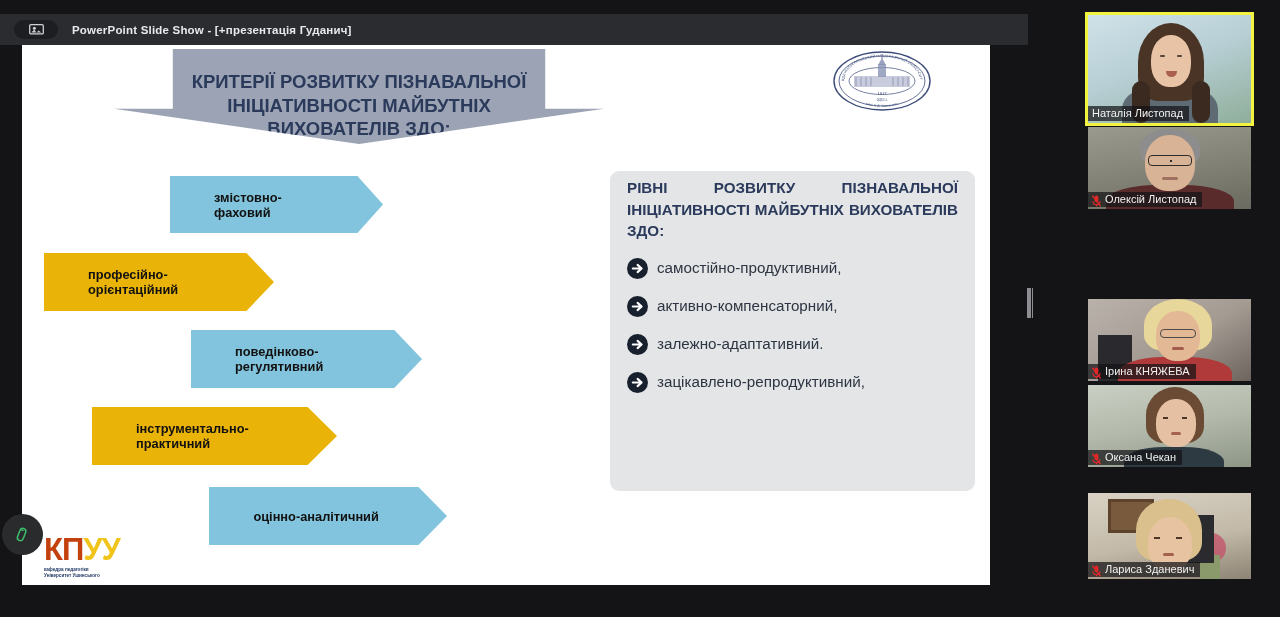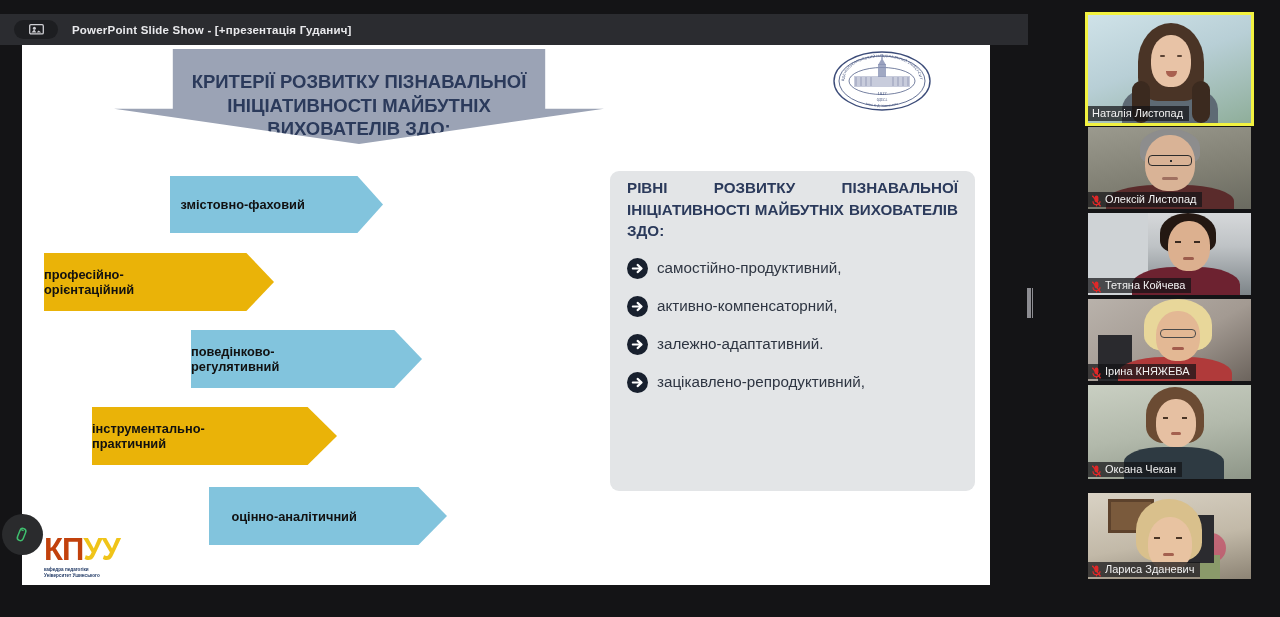--- a/index.html
+++ b/index.html
@@ -60,20 +60,21 @@
   
   #emblem { position: absolute; right: 58px; top: 5px; width: 100px; height: 62px; }
 
   
   .flow {
     position: absolute;
     display: flex; align-items: center; justify-content: center;
     color: #111; font-size: 12.8px; font-weight: bold;
     clip-path: polygon(0 0, 88% 0, 100% 50%, 88% 100%, 0 100%);
     padding-right: 7%;
+    padding-left: 44px;
   }
   .flow.blue { background: #82C4DD; }
   .flow.gray { background: #eab308; }
 
   
   #info-panel {
     position: absolute; left: 588px; top: 126px;
     width: 365px; height: 320px;
     background: #E3E5E7; border-radius: 9px;
     padding: 6px 17px 0 17px;
@@ -306,44 +307,20 @@
             <rect x="2.6" y="0.6" width="3.8" height="6.6" rx="1.9" fill="#E02828"></rect>
             <path d="M1 6.2 a3.5 3.5 0 0 0 7 0" fill="none" stroke="#E02828" stroke-width="1.2"></path>
             <path d="M4.5 9.4 v2" stroke="#E02828" stroke-width="1.2"></path>
             <path d="M0.4 0.6 L8.6 11.4" stroke="#E02828" stroke-width="1.4"></path>
           </svg>
         </span>
         <span class="nm">Олексій Листопад</span>
       </div>
     </div>
 
-    <div class="tile" style="top:213px; left:2px; width:163px; height:82px;">
-      <div class="vid" style="background:linear-gradient(180deg,#d6d8da 0%,#bfc3c6 40%,#7d8488 100%);">
-        <div class="scene">
-          <div style="position:absolute; left:0; top:0; width:60px; height:82px; background:#cfd3d6;"></div>
-          <div class="body" style="left:44px; top:54px; width:108px; height:44px; background:#6d2230;"></div>
-          <div class="hair" style="left:72px; top:0px; width:56px; height:40px; background:#241812;"></div>
-          <div class="head" style="left:80px; top:8px; width:42px; height:50px; background:#dcb08f;"></div>
-          <div style="position:absolute; left:87px; top:28px; width:6px; height:2px; background:#3a2a20;"></div>
-          <div style="position:absolute; left:106px; top:28px; width:6px; height:2px; background:#3a2a20;"></div>
-          <div style="position:absolute; left:95px; top:44px; width:11px; height:3px; background:#9c5c4c; border-radius:2px;"></div>
-        </div>
-      </div>
-      <div class="namebar">
-        <span class="mic">
-          <svg width="9" height="12" viewBox="0 0 9 12">
-            <rect x="2.6" y="0.6" width="3.8" height="6.6" rx="1.9" fill="#E02828"></rect>
-            <path d="M1 6.2 a3.5 3.5 0 0 0 7 0" fill="none" stroke="#E02828" stroke-width="1.2"></path>
-            <path d="M4.5 9.4 v2" stroke="#E02828" stroke-width="1.2"></path>
-            <path d="M0.4 0.6 L8.6 11.4" stroke="#E02828" stroke-width="1.4"></path>
-          </svg>
-        </span>
-        <span class="nm">Тетяна Койчева</span>
-      </div>
-    </div>
 
     <div class="tile" style="top:299px; left:2px; width:163px; height:82px;">
       <div class="vid" style="background:linear-gradient(150deg,#b9b2ab 0%,#a39a92 55%,#6c645d 100%);">
         <div class="scene">
           <div style="position:absolute; left:10px; top:36px; width:34px; height:46px; background:#2a2a2e;"></div>
           <div class="body" style="left:30px; top:58px; width:114px; height:40px; background:#b03a3a;"></div>
           <div class="hair" style="left:56px; top:0px; width:68px; height:52px; background:#e8d79a;"></div>
           <div class="head" style="left:68px; top:12px; width:44px; height:50px; background:#e3b894;"></div>
           <div style="position:absolute; left:72px; top:30px; width:36px; height:9px; border:1.4px solid #4a4a4a; border-radius:4px;"></div>
           <div style="position:absolute; left:84px; top:48px; width:12px; height:3px; background:#a35b4c; border-radius:2px;"></div>
@@ -355,21 +332,21 @@
             <rect x="2.6" y="0.6" width="3.8" height="6.6" rx="1.9" fill="#E02828"></rect>
             <path d="M1 6.2 a3.5 3.5 0 0 0 7 0" fill="none" stroke="#E02828" stroke-width="1.2"></path>
             <path d="M4.5 9.4 v2" stroke="#E02828" stroke-width="1.2"></path>
             <path d="M0.4 0.6 L8.6 11.4" stroke="#E02828" stroke-width="1.4"></path>
           </svg>
         </span>
         <span class="nm">Ірина КНЯЖЕВА</span>
       </div>
     </div>
 
-    <div class="tile" style="top:385px; left:2px; width:163px; height:94px;">
+    <div class="tile" style="top:385px; left:2px; width:163px; height:82px;">
       <div class="vid" style="background:linear-gradient(170deg,#c9cfc2 0%,#b2b9ab 50%,#8e9688 100%);">
         <div class="scene">
           <div class="body" style="left:36px; top:62px; width:100px; height:36px; background:#2e3a42;"></div>
           <div class="hair" style="left:58px; top:2px; width:58px; height:56px; background:#6b4b33;"></div>
           <div class="head" style="left:68px; top:14px; width:40px; height:48px; background:#e6c0a2;"></div>
           <div style="position:absolute; left:75px; top:32px; width:5px; height:2px; background:#4a3526;"></div>
           <div style="position:absolute; left:94px; top:32px; width:5px; height:2px; background:#4a3526;"></div>
           <div style="position:absolute; left:83px; top:47px; width:10px; height:3px; background:#a4614f; border-radius:2px;"></div>
         </div>
       </div>

